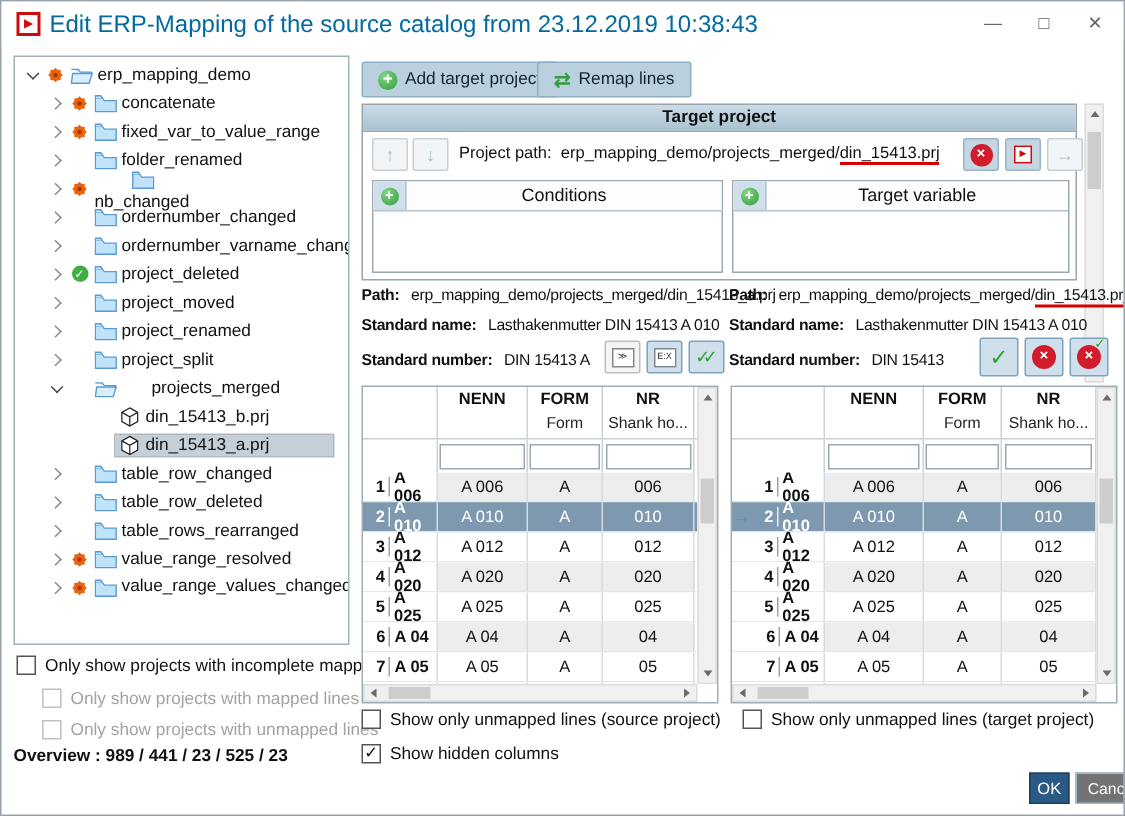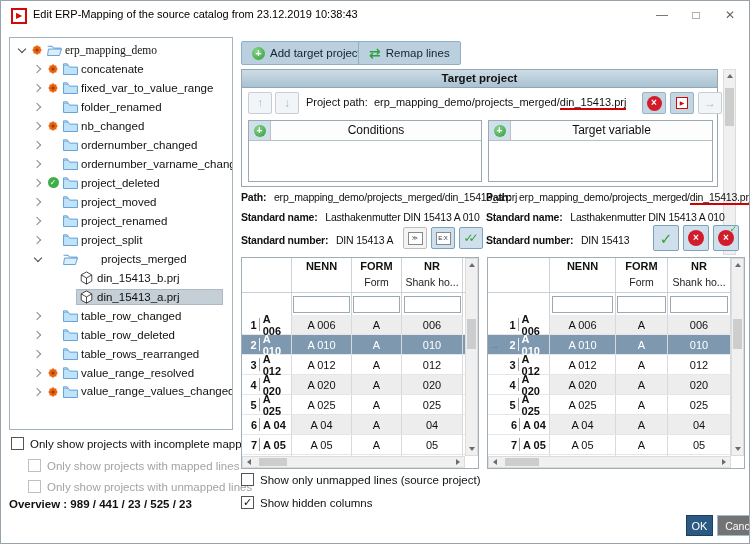--- a/index.html
+++ b/index.html
@@ -2,21 +2,21 @@
 <html><head>
 <meta charset="utf-8">
 <style>
   html,body{margin:0;padding:0;background:#d8d8d8}
   .window{position:relative;width:748px;height:542px;background:#fff;border:1px solid #98a2aa;
     font-family:"Liberation Sans","DejaVu Sans",sans-serif;font-size:12px;color:#111;overflow:hidden}
   
   .titlebar{position:absolute;left:0;top:0;right:0;height:30px;background:#fff}
   .app-icon{position:absolute;left:10px;top:7px;width:12px;height:12px;border:2px solid #cf0a0a;
     display:flex;align-items:center;justify-content:center;color:#cf0a0a;font-size:8px;line-height:1}
-  .title-text{position:absolute;left:32px;top:7px;font-size:11px;color:#000000;white-space:nowrap}
+  .title-text{position:absolute;left:32px;top:7px;font-size:16px;color:#0369a1;white-space:nowrap}
   .win-controls{position:absolute;right:2px;top:0;display:flex}
   .win-btn{width:34px;height:28px;display:flex;align-items:center;justify-content:center;color:#666;font-size:12px}
   
   .tree-panel{position:absolute;left:8px;top:36px;width:224px;height:393px;border:1px solid #a4b2bb;
     background:#fff;overflow:hidden;padding-top:2px;box-sizing:border-box}
   .tree-row{display:flex;align-items:center;height:19px;white-space:nowrap;font-size:11.5px}
   .tr-slot-c{flex:0 0 15px;display:flex;align-items:center;justify-content:center}
   .tr-slot-b{flex:0 0 16px;display:flex;align-items:center;justify-content:center}
   .tr-slot-i{flex:0 0 18px;display:flex;align-items:center;justify-content:center}
   .chev-r{width:5px;height:5px;border-right:1.4px solid #8a8a8a;border-bottom:1.4px solid #8a8a8a;transform:rotate(-45deg);margin-left:-2px}
@@ -128,21 +128,21 @@
     <span class="app-icon">▶</span>
     <span class="title-text">Edit ERP-Mapping of the source catalog from 23.12.2019 10:38:43</span>
     <div class="win-controls">
       <span class="win-btn">—</span>
       <span class="win-btn">□</span>
       <span class="win-btn">✕</span>
     </div>
   </div>
 
   <div class="tree-panel" id="tree">
-      <div class="tree-row" style="padding-left: 4px; font-family: Liberation Serif, serif;">
+      <div class="tree-row" style="padding-left: 4px;">
         <span class="tr-slot-c">
           <span class="chev-d"></span>
         </span>
         <span class="tr-slot-b">
           <svg width="12" height="12" viewBox="0 0 16 16">
             <rect x="3.4" y="3.4" width="9.2" height="9.2" fill="#e8650d"></rect>
             <rect x="3.4" y="3.4" width="9.2" height="9.2" fill="#e8650d" transform="rotate(45 8 8)"></rect>
             <circle cx="8" cy="8" r="2.1" fill="#a83700"></circle>
           </svg>
         </span>
@@ -217,21 +217,21 @@
         <span class="tr-slot-c">
           <span class="chev-r"></span>
         </span>
         <span class="tr-slot-b">
           <svg width="12" height="12" viewBox="0 0 16 16">
             <rect x="3.4" y="3.4" width="9.2" height="9.2" fill="#e8650d"></rect>
             <rect x="3.4" y="3.4" width="9.2" height="9.2" fill="#e8650d" transform="rotate(45 8 8)"></rect>
             <circle cx="8" cy="8" r="2.1" fill="#a83700"></circle>
           </svg>
         </span>
-        <span class="" style="display:flex;align-items:center;">
+        <span class="" style="display:flex;align-items:center;flex-direction:column;">
           <span class="tr-slot-i">
             <svg width="15" height="13" viewBox="0 0 16 14">
               <path d="M.5 3.5h5l1.5 2h8.5v8h-15z" fill="#bfe3f9" stroke="#5b9bd5"></path>
               <path d="M.5 3.5v-1.5h4l1 1.5" fill="#bfe3f9" stroke="#5b9bd5"></path>
             </svg>
           </span>
           <span class="tree-label">nb_changed</span>
         </span>
       </div>
       <div class="tree-row" style="padding-left: 20px;">
@@ -833,20 +833,24 @@
       <div class="sb-btn" style="right:0">
           <span class="tri-r"></span>
         </div>
     </div>
   </div>
 
   <div class="cb-row" style="left:240px;top:472px">
     <span class="cb"></span>
     <span>Show only unmapped lines (source project)</span>
   </div>
+  <div class="cb-row" style="left:494px;top:472px">
+    <span class="cb"></span>
+    <span>Show only unmapped lines (target project)</span>
+  </div>
   <div class="cb-row" style="left:240px;top:495px">
     <span class="cb checked">✓</span>
     <span>Show hidden columns</span>
   </div>
 
   <div class="btn-ok">OK</div>
   <div class="btn-cancel">Cancel</div>
 
 </div>
 

